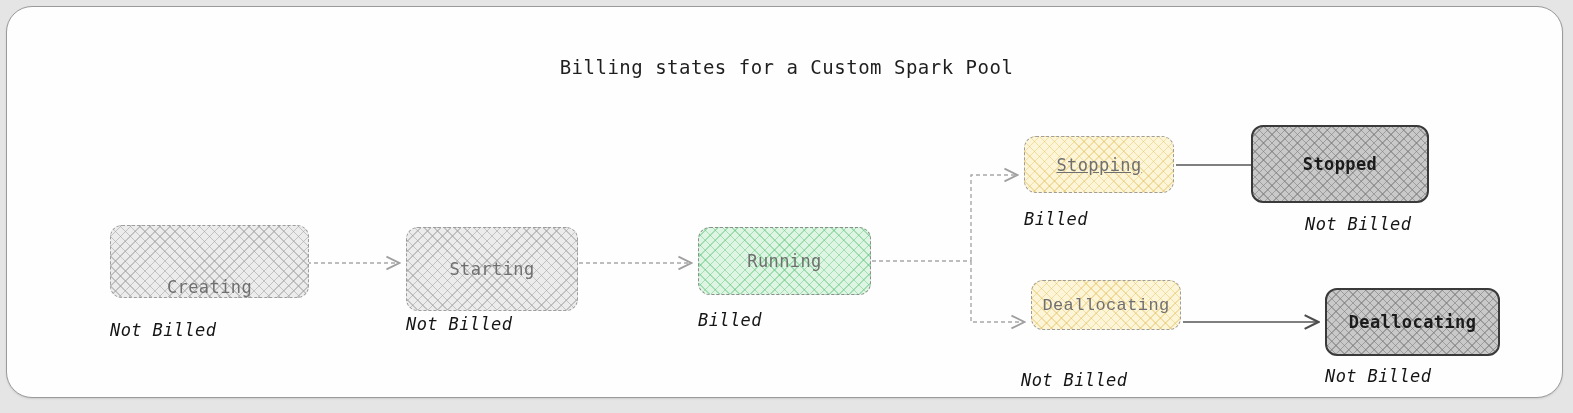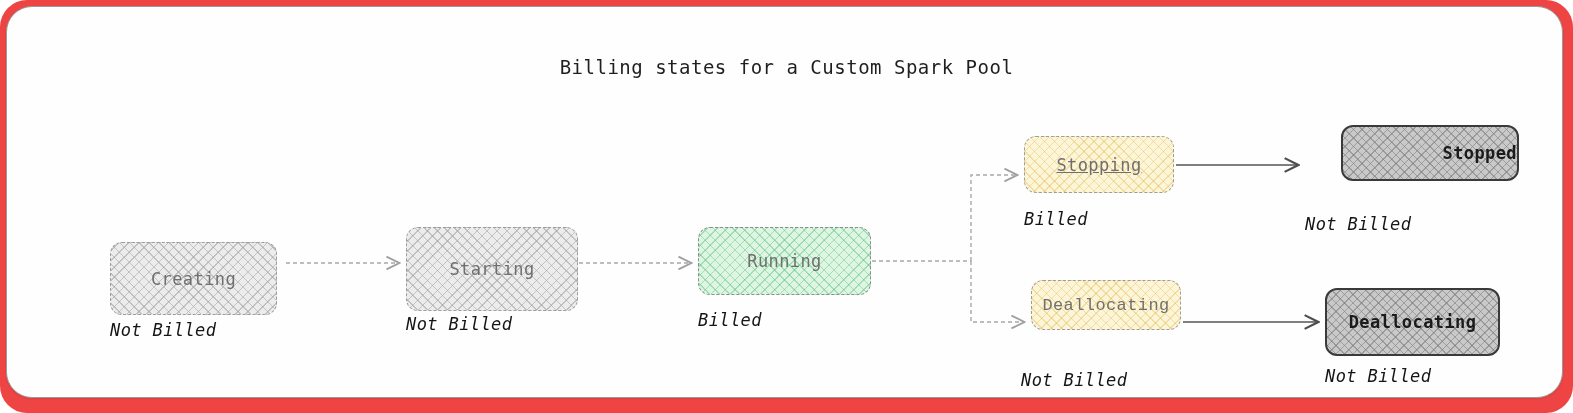--- a/index.html
+++ b/index.html
@@ -5,23 +5,22 @@
   html, body {
     margin: 0;
     padding: 0;
     background: #ffffff;
     font-family: "DejaVu Sans Mono", monospace;
   }
   #stage {
     position: relative;
     width: 1573px;
     height: 413px;
-    background: #ef4444;
+    background: #e5e5e5;
     overflow: hidden;
-    border-radius: 27px;
   }
   #frame {
     position: absolute;
     left: 6px;
     top: 6px;
     width: 1557px;
     height: 392px;
     border: 1.4px solid #9a9a9a;
     border-radius: 26px;
     background: #fefefe;
@@ -133,41 +132,41 @@
 
     <path d="M 971 261 L 971 175 L 1016 175" fill="none" stroke="#a8a8a8" stroke-width="1.4" stroke-dasharray="4 3" marker-end="url(#arrow-light)"></path>
 
     <path d="M 971 261 L 971 322 L 1023 322" fill="none" stroke="#a8a8a8" stroke-width="1.4" stroke-dasharray="4 3" marker-end="url(#arrow-light)"></path>
 
     <path d="M 1176 165 L 1297 165" fill="none" stroke="#555555" stroke-width="1.5" marker-end="url(#arrow-dark)"></path>
 
     <path d="M 1183 322 L 1317 322" fill="none" stroke="#555555" stroke-width="1.5" marker-end="url(#arrow-dark)"></path>
   </svg>
 
-  <div class="node gray" style="left:110px; top:242px; width:167px; height:73px;">
+  <div class="node gray" style="left:110px; top:225px; width:199px; height:73px;align-items:flex-end;">
     <span>Creating</span>
   </div>
   <div class="billing-label" style="left:110px; top:320px; width:175px;">Not Billed</div>
 
   <div class="node gray" style="left:406px; top:227px; width:172px; height:84px;">
     <span>Starting</span>
   </div>
   <div class="billing-label" style="left:406px; top:314px; width:172px;">Not Billed</div>
 
   <div class="node green" style="left:698px; top:227px; width:173px; height:68px;">
     <span>Running</span>
   </div>
   <div class="billing-label" style="left:698px; top:310px; width:173px;">Billed</div>
 
   <div class="node yellow" style="left:1024px; top:136px; width:150px; height:57px;text-decoration:underline;">
     <span>Stopping</span>
   </div>
   <div class="billing-label" style="left:1024px; top:209px; width:150px;">Billed</div>
 
-  <div class="node dark" style="left:1341px; top:125px; width:178px; height:56px;justify-content:flex-end;">
+  <div class="node dark" style="left:1251px; top:125px; width:178px; height:78px;">
     <span>Stopped</span>
   </div>
   <div class="billing-label" style="left:1305px; top:214px; width:178px;">Not Billed</div>
 
   <div class="node yellow" style="left:1031px; top:280px; width:150px; height:50px;font-family:Liberation Mono, monospace;">
     <span>Deallocating</span>
   </div>
   <div class="billing-label" style="left:1021px; top:370px; width:170px;">Not Billed</div>
 
   <div class="node dark" style="left:1325px; top:288px; width:175px; height:68px;">

